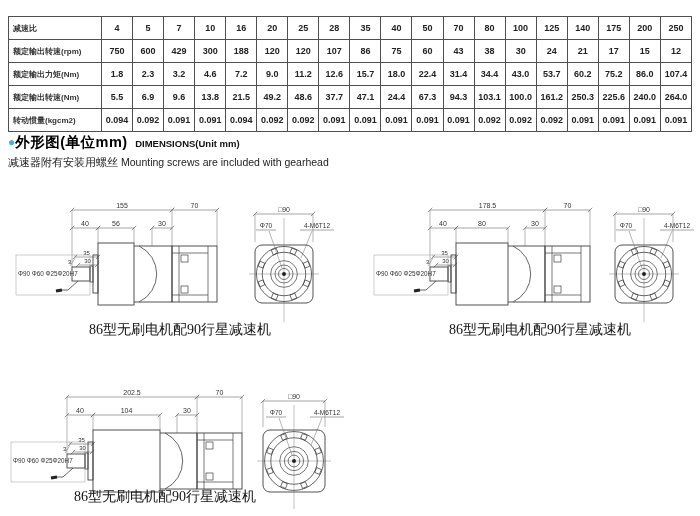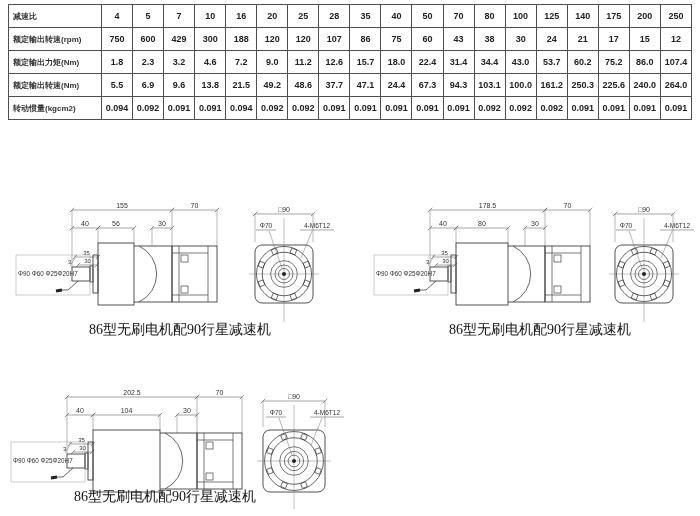--- a/index.html
+++ b/index.html
@@ -1,21 +1,21 @@
 <!DOCTYPE html>
 <html><head>
 <meta charset="utf-8">
 <style>
   html,body{margin:0;padding:0;}
   body{width:700px;height:516px;background:#ffffff;position:relative;overflow:hidden;
        font-family:"Liberation Sans",sans-serif;}
   .page{position:absolute;inset:0;background:#fff;}
 
   
-  table.spec{position:absolute;left:8px;top:4px;width:684px;border-collapse:collapse;
+  table.spec{position:absolute;left:8px;top:16px;width:684px;border-collapse:collapse;
              table-layout:fixed;}
   table.spec td{border:1px solid #4f4f4f;height:22px;text-align:center;
                 font-size:9px;color:#222;font-weight:600;padding:0;overflow:hidden;white-space:nowrap;}
   table.spec td.rowlab{width:88px;text-align:left;padding-left:4px;font-size:8px;font-weight:600;color:#333;}
 
   
   .section-head{position:absolute;left:8px;top:133px;white-space:nowrap;}
   .bullet{color:#45aede;font-size:12px;vertical-align:1px;}
   .t-cn{font-size:14.5px;font-weight:bold;color:#000;letter-spacing:0.5px;}
   .t-en{font-size:9.5px;font-weight:bold;color:#111;margin-left:3px;}
@@ -147,20 +147,27 @@
           <td>0.092</td>
           <td>0.092</td>
           <td>0.091</td>
           <td>0.091</td>
           <td>0.091</td>
           <td>0.091</td>
         </tr>
       </tbody>
   </table>
 
+  <div class="section-head">
+    <span class="bullet">●</span><span class="t-cn">外形图(单位mm)</span>
+    <span class="t-en">DIMENSIONS(Unit mm)</span>
+  </div>
+  <div class="section-sub">
+    <span class="s-cn">减速器附有安装用螺丝</span><span class="s-en">Mounting screws are included with gearhead</span>
+  </div>
 
   <svg id="side0" class="draw" width="235" height="128">
       <line x1="62" y1="12" x2="62" y2="69" stroke="#6a6a6a" stroke-width="0.5"></line>
       <line x1="162" y1="12" x2="162" y2="48" stroke="#6a6a6a" stroke-width="0.5"></line>
       <line x1="207" y1="12" x2="207" y2="48" stroke="#6a6a6a" stroke-width="0.5"></line>
       <line x1="88" y1="30" x2="88" y2="45" stroke="#6a6a6a" stroke-width="0.5"></line>
       <line x1="124" y1="30" x2="124" y2="45" stroke="#6a6a6a" stroke-width="0.5"></line>
       <line x1="142" y1="30" x2="142" y2="48" stroke="#6a6a6a" stroke-width="0.5"></line>
       <line x1="65" y1="59" x2="65" y2="57" stroke="#6a6a6a" stroke-width="0.5"></line>
       <line x1="62" y1="12" x2="162" y2="12" stroke="#6a6a6a" stroke-width="0.6"></line>

